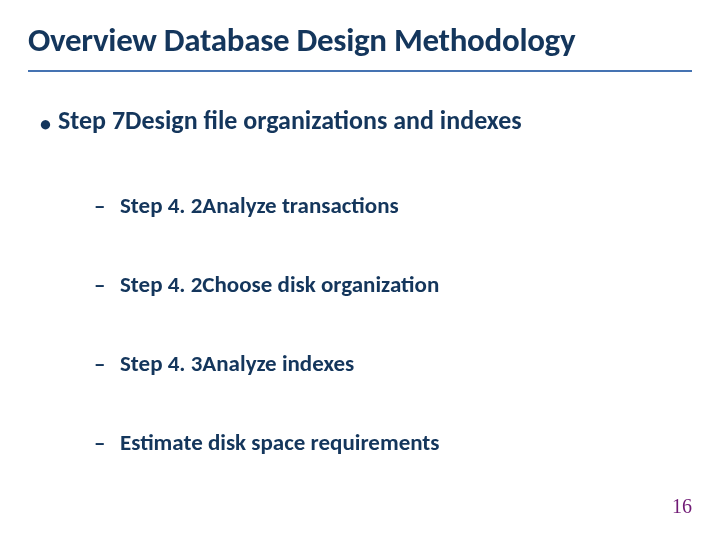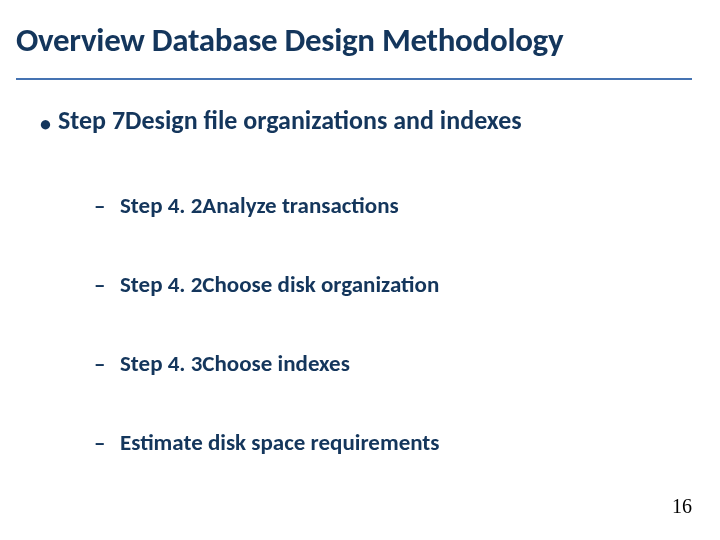--- a/index.html
+++ b/index.html
@@ -14,27 +14,27 @@
   }
   .slide {
     position: relative;
     width: 720px;
     height: 540px;
     box-sizing: border-box;
   }
   .title {
     position: absolute;
     top: 22px;
-    left: 16px;
+    left: 28px;
     right: 28px;
     font-size: 33px;
     font-weight: 700;
     color: #14365c;
     line-height: 1.1;
-    padding-bottom: 20px;
+    padding-bottom: 12px;
     border-bottom: 2px solid #4573b2;
     letter-spacing: -0.3px;
   }
   .body {
     position: absolute;
     top: 104px;
     left: 40px;
     right: 40px;
     color: #14365c;
   }
@@ -80,21 +80,21 @@
   .l2 .substep-text {
     white-space: pre;
     margin-top: 48px;
   }
   .page-number {
     position: absolute;
     right: 28px;
     bottom: 22px;
     font-family: Georgia, "Times New Roman", serif;
     font-size: 20px;
-    color: #000000;
+    color: #701a75;
   }
 </style>
 </head>
 <body>
 
 <div class="slide">
 
   <div class="title">Overview Database Design Methodology</div>
 
   <div class="body">
@@ -119,21 +119,21 @@
         <span class="dash">–</span>
         <span class="substep-label">Step 4. 2</span>
         <span>  </span>
         <span class="substep-text">Choose disk organization</span>
       </div>
 
       <div class="l2">
         <span class="dash">–</span>
         <span class="substep-label">Step 4. 3</span>
         <span>  </span>
-        <span class="substep-text">Choose indexes</span>
+        <span class="substep-text">Analyze indexes</span>
       </div>
 
       <div class="l2">
         <span class="dash">–</span>
         <span>  </span>
         <span class="substep-text">Estimate disk space requirements</span>
       </div>
 
     </div>
   </div>

